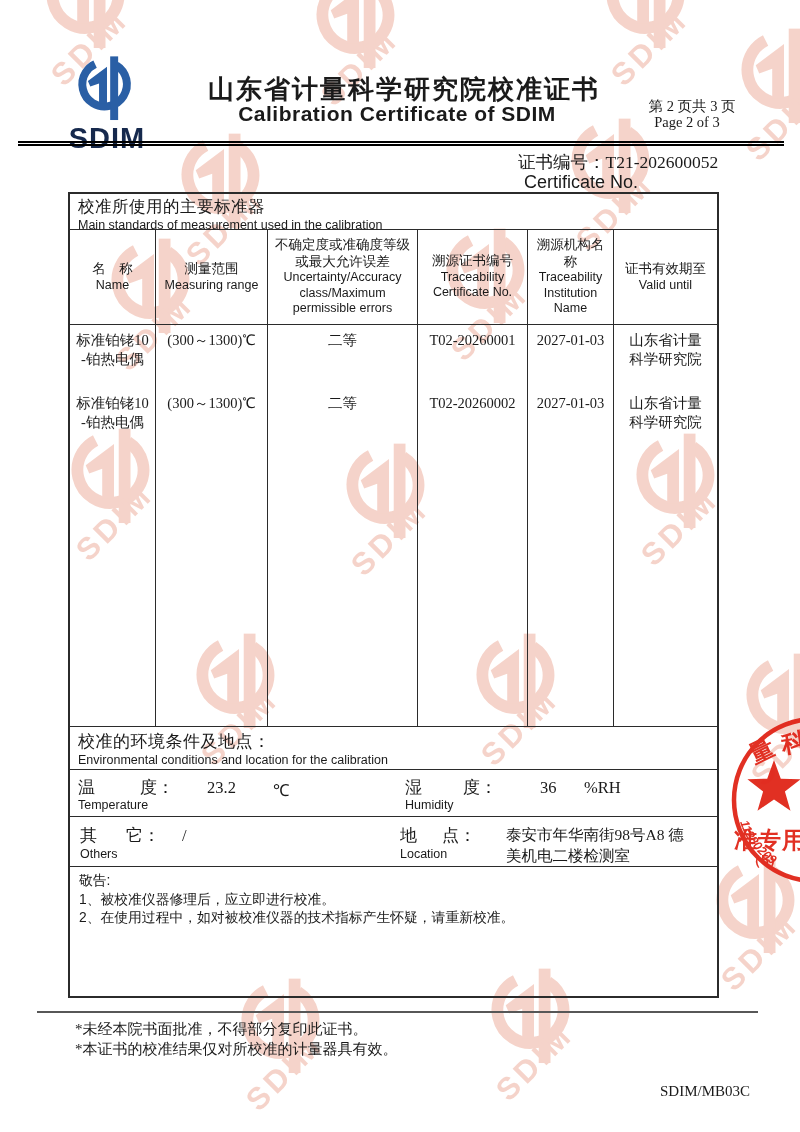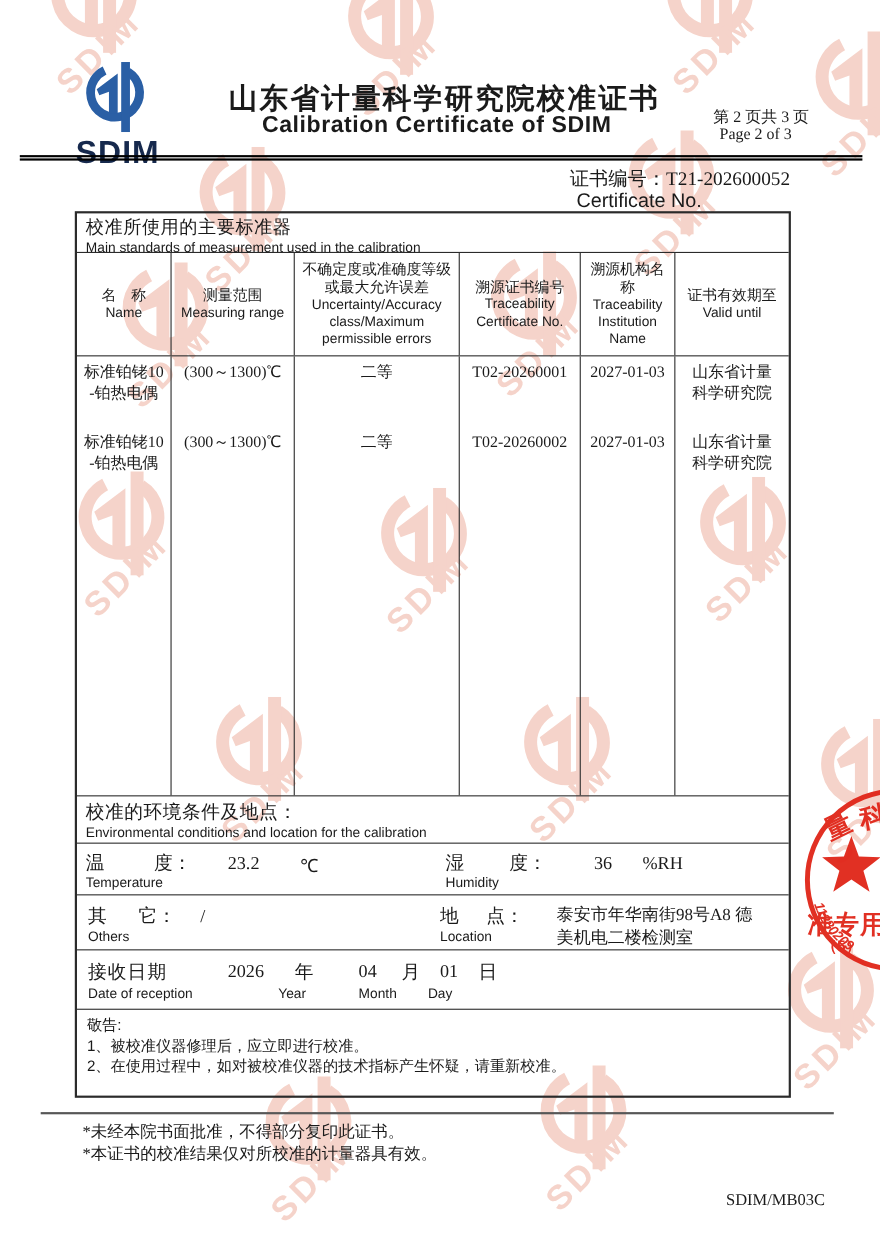--- a/index.html
+++ b/index.html
@@ -321,33 +321,20 @@
       <span>地</span>
         <span>点：</span>
     </span>
     <span class="loc-val">
       <span>泰安市年华南街98号A8 德</span><br>
       <span>美机电二楼检测室</span>
     </span>
     <span class="elab" style="left:330px;top:30px">Location</span>
   </div>
 
-  <div class="sec erow row-date">
-    <span style="position:absolute;left:10px;top:8px;font-size:17px;letter-spacing:1px">接收日期</span>
-    <span class="eval" style="left:137px;top:9px">2026</span>
-    <span style="position:absolute;left:198px;top:8px;font-size:17px">年</span>
-    <span class="eval" style="left:256px;top:9px">04</span>
-    <span style="position:absolute;left:295px;top:8px;font-size:17px">月</span>
-    <span class="eval" style="left:330px;top:9px">01</span>
-    <span style="position:absolute;left:365px;top:8px;font-size:17px">日</span>
-    <span class="elab" style="left:10px;top:32px">Date of reception</span>
-    <span class="elab" style="left:183px;top:32px">Year</span>
-    <span class="elab" style="left:256px;top:32px">Month</span>
-    <span class="elab" style="left:319px;top:32px">Day</span>
-  </div>
 
   <div class="sec sec-notes">
     <div>敬告:</div>
     <div>1、被校准仪器修理后，应立即进行校准。</div>
     <div>2、在使用过程中，如对被校准仪器的技术指标产生怀疑，请重新校准。</div>
   </div>
 </div>
 
 <div class="bottom-rule"></div>
 <div class="footer-note" style="top:1020px">*未经本院书面批准，不得部分复印此证书。</div>

